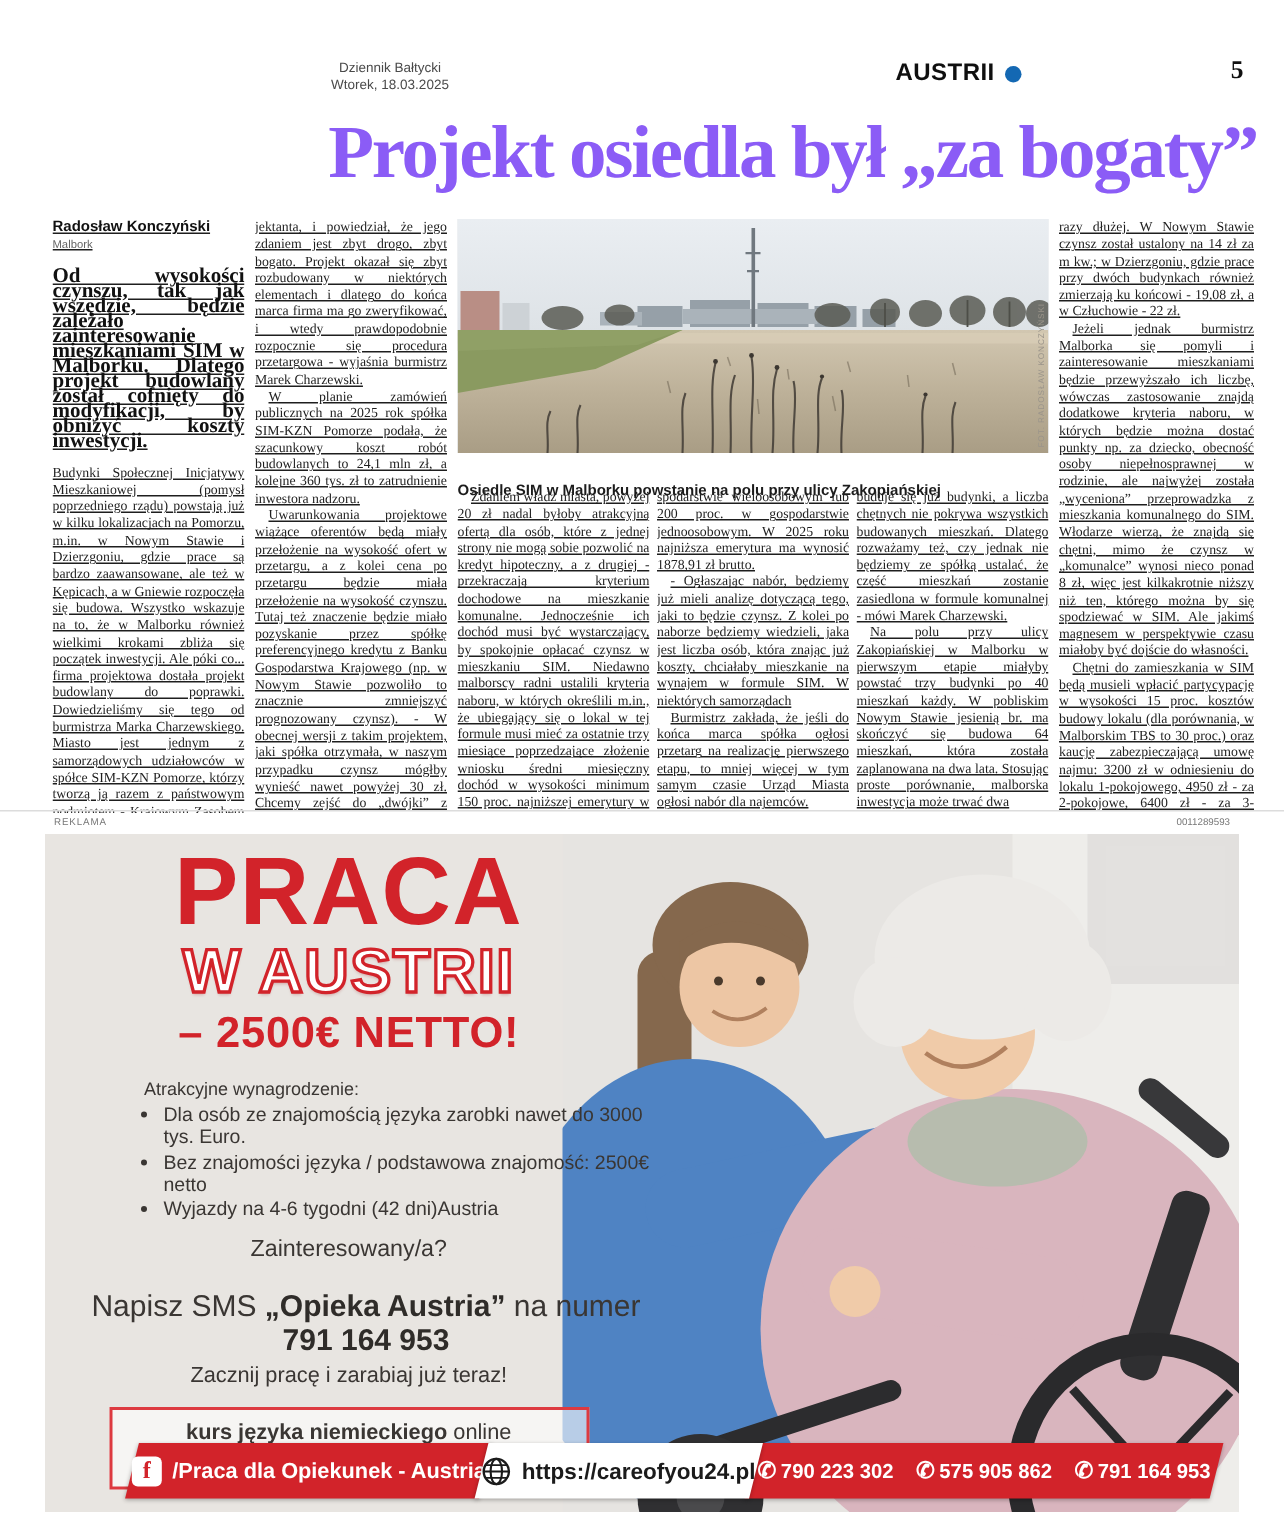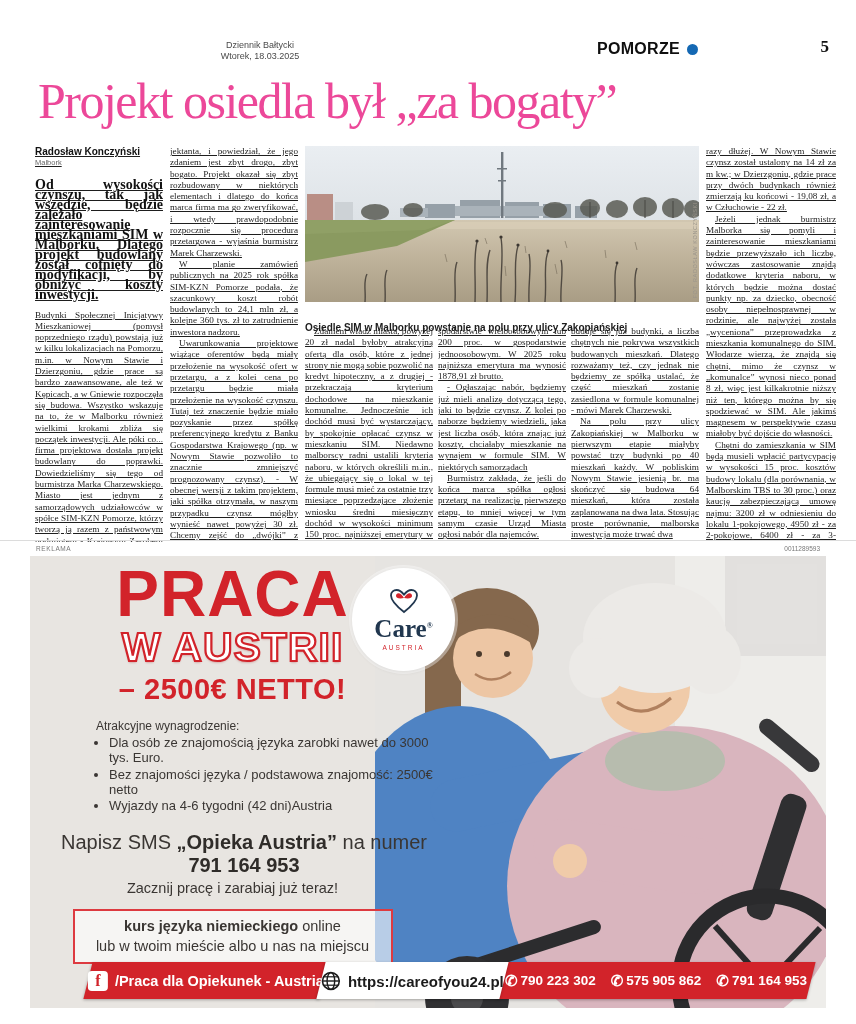--- a/index.html
+++ b/index.html
@@ -10,22 +10,22 @@
   .masthead{position:absolute;top:40px;left:165px;width:190px;text-align:center;
             font-size:9px;line-height:11px;color:#4a4a4a;}
   .section{position:absolute;top:40px;left:597px;font-size:16px;font-weight:bold;
            letter-spacing:.3px;color:#0f0f0f;display:flex;align-items:center;gap:7px;}
   .section-dot{width:11px;height:11px;border-radius:50%;background:#1468b3;display:inline-block;}
   .pageno{position:absolute;top:37px;right:27px;font-family:"Liberation Serif",serif;
           font-weight:bold;font-size:17px;color:#111;}
 
   
   .headline{position:absolute;top:72px;left:38px;width:800px;
-            font-family:"Liberation Serif",serif;font-weight:normal;font-size:50px;
-            letter-spacing:-1.5px;color:#ec4899;white-space:nowrap;}
+            font-family:"Liberation Serif",serif;font-weight:bold;font-size:50px;
+            letter-spacing:-1.5px;color:#8b5cf6;white-space:nowrap;text-align:right;}
 
   
   .col{position:absolute;width:128px;height:396px;overflow:hidden;
        font-family:"Liberation Serif",serif;font-size:9.2px;line-height:11.3px;
        text-align:justify;color:#1e1e1e;text-decoration:underline;}
   .col p{margin:0;}
   .col p + p{text-indent:9px;}
   .indent-first p:first-child{text-indent:9px;}
   #col1{left:35px;top:146px;} #col2{left:170px;top:146px;}
   #col3{left:305px;top:326px;height:216px;} #col4{left:438px;top:326px;height:216px;}
@@ -95,21 +95,21 @@
 </head>
 <body>
 
 <div class="page">
 
   <div class="masthead">
     <div>Dziennik Bałtycki</div>
     <div>Wtorek, 18.03.2025</div>
   </div>
   <div class="section">
-    <span>POMORZE</span>
+    <span>AUSTRII</span>
     <span class="section-dot"></span>
   </div>
   <div class="pageno">5</div>
 
   <h1 class="headline" style="margin:0;">Projekt osiedla był „za bogaty”</h1>
 
   <div class="col" id="col1">
     <div class="author">Radosław Konczyński</div>
     <div class="place">Malbork</div>
     <div class="lead">Od wysokości czynszu, tak jak wszędzie, będzie zależało zainteresowanie mieszkaniami SIM w Malborku. Dlatego projekt budowlany został cofnięty do modyfikacji, by obniżyć koszty inwestycji.</div>
@@ -295,46 +295,38 @@
       <circle cx="392" cy="428" r="12" fill="#2a2a2c"></circle>
       <line x1="392" y1="428" x2="340" y2="370" stroke="#2a2a2c" stroke-width="6"></line>
       <line x1="392" y1="428" x2="445" y2="372" stroke="#2a2a2c" stroke-width="6"></line>
       <g transform="rotate(-18 120 400)">
           <rect x="40" y="396" width="190" height="14" rx="7" fill="#2c2c2e"></rect>
         </g>
       <circle cx="92" cy="442" r="42" fill="#303032"></circle>
       <circle cx="92" cy="442" r="16" fill="#4a4a4c"></circle>
     </svg>
 
-    <div class="care-logo">
-      <svg width="30" height="26" viewBox="0 0 30 26">
-        <path d="M15,24 C6,17 2,12 2,7.5 C2,4 4.6,2 7.6,2 C10.2,2 12.6,3.6 15,6.6 C17.4,3.6 19.8,2 22.4,2 C25.4,2 28,4 28,7.5 C28,12 24,17 15,24 Z" fill="none" stroke="#21374f" stroke-width="1.8"></path>
-        <path d="M15,10 C12,4 7,4 7,8 C7,10 10,11 15,10 Z" fill="#d2232a"></path>
-        <path d="M15,10 C18,4 23,4 23,8 C23,10 20,11 15,10 Z" fill="#d2232a"></path>
-      </svg>
-      <div class="care-name"><span>Care</span><sup>®</sup></div>
-      <div class="care-sub">AUSTRIA</div>
-    </div>
 
     <div class="ad-left">
       <div class="praca">PRACA</div>
       <div class="waustrii">W AUSTRII</div>
       <div class="netto">– 2500€ NETTO!</div>
 
 
       <div class="benefits">
         <div class="benefits-heading">Atrakcyjne wynagrodzenie:</div>
         <ul>
             <li>Dla osób ze znajomością języka zarobki nawet do 3000 tys. Euro.</li>
             <li>Bez znajomości języka / podstawowa znajomość: 2500€ netto</li>
             <li>Wyjazdy na 4-6 tygodni (42 dni)Austria</li>
           </ul>
       </div>
 
       <div class="cta">
+        <div class="cta-q">Zainteresowany/a?</div>
         <div class="cta-sms">
           <span>Napisz SMS </span><b>„Opieka Austria”</b><span> na numer </span><b>791 164 953</b>
         </div>
         <div class="cta-go">Zacznij pracę i zarabiaj już teraz!</div>
       </div>
 
       <div class="course-box">
         <b>kurs języka niemieckiego</b><span> online</span><br>
         <span>lub w twoim mieście albo u nas na miejscu</span>
       </div>

